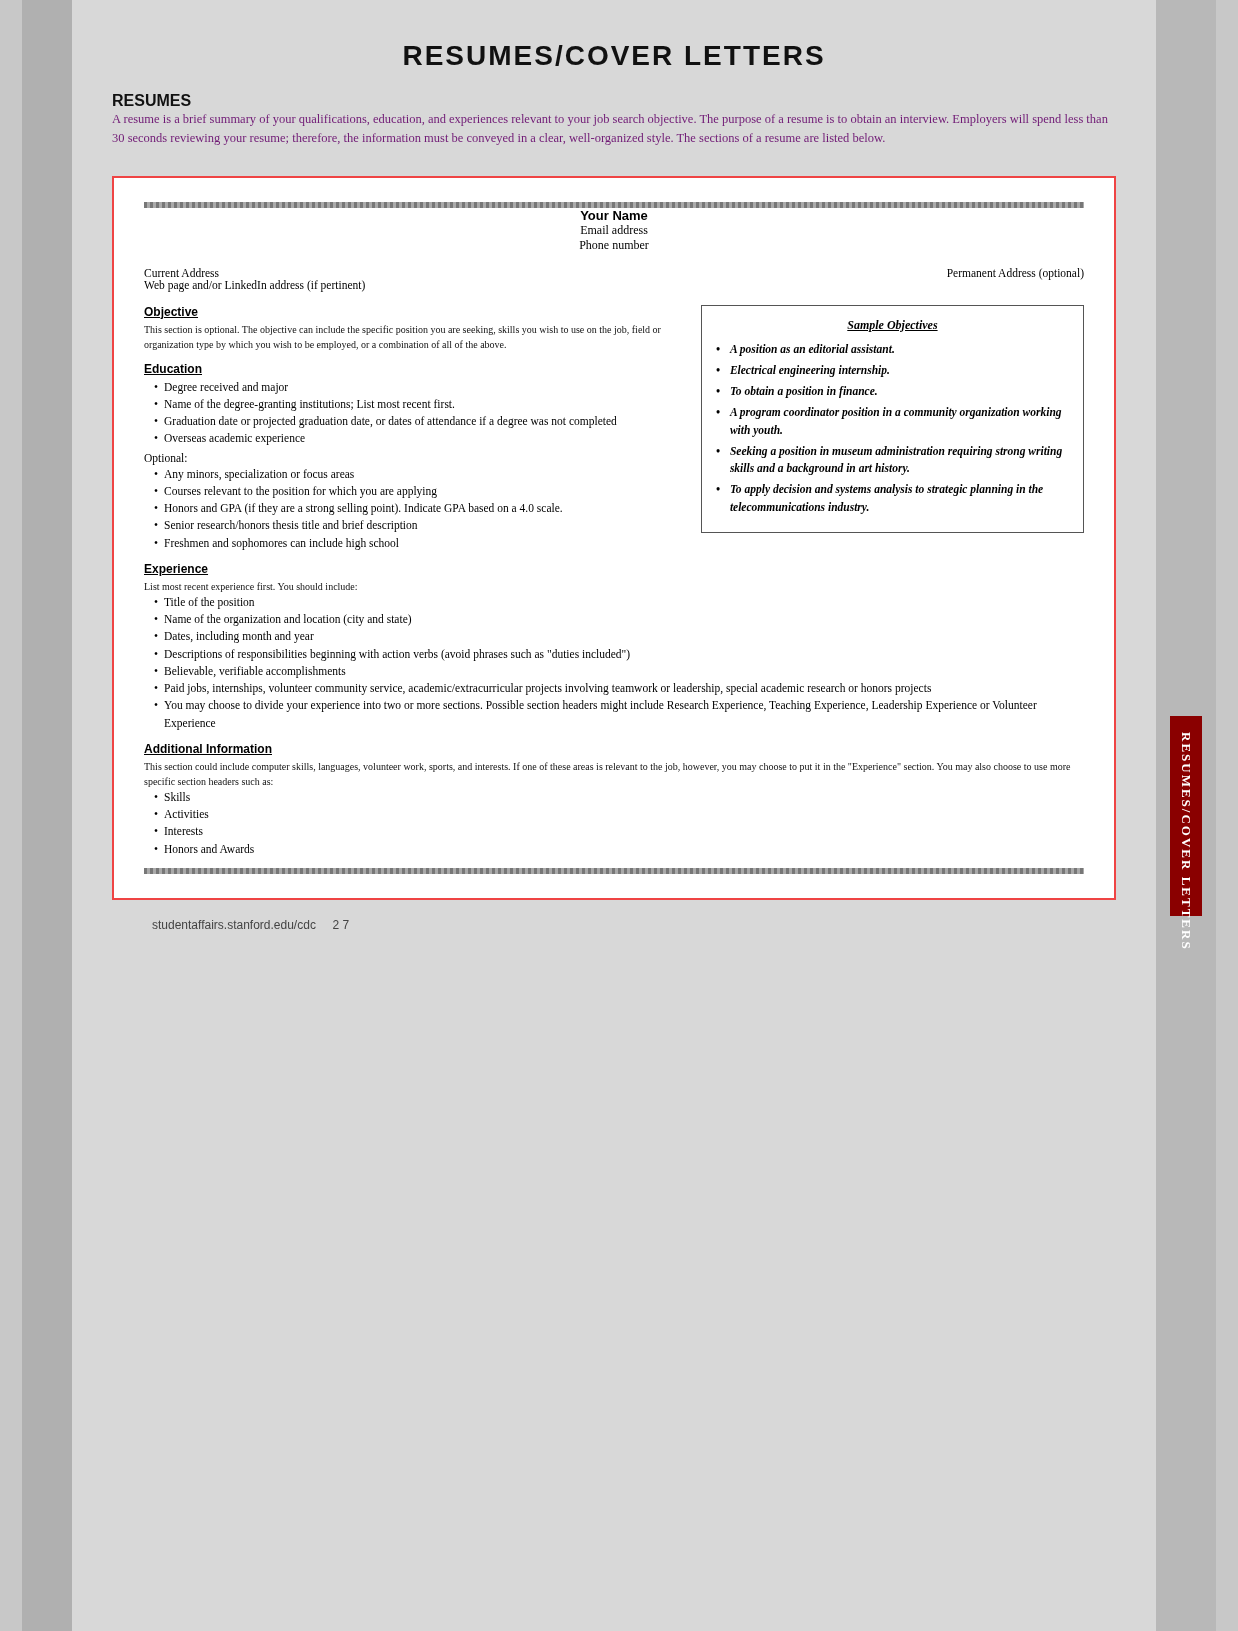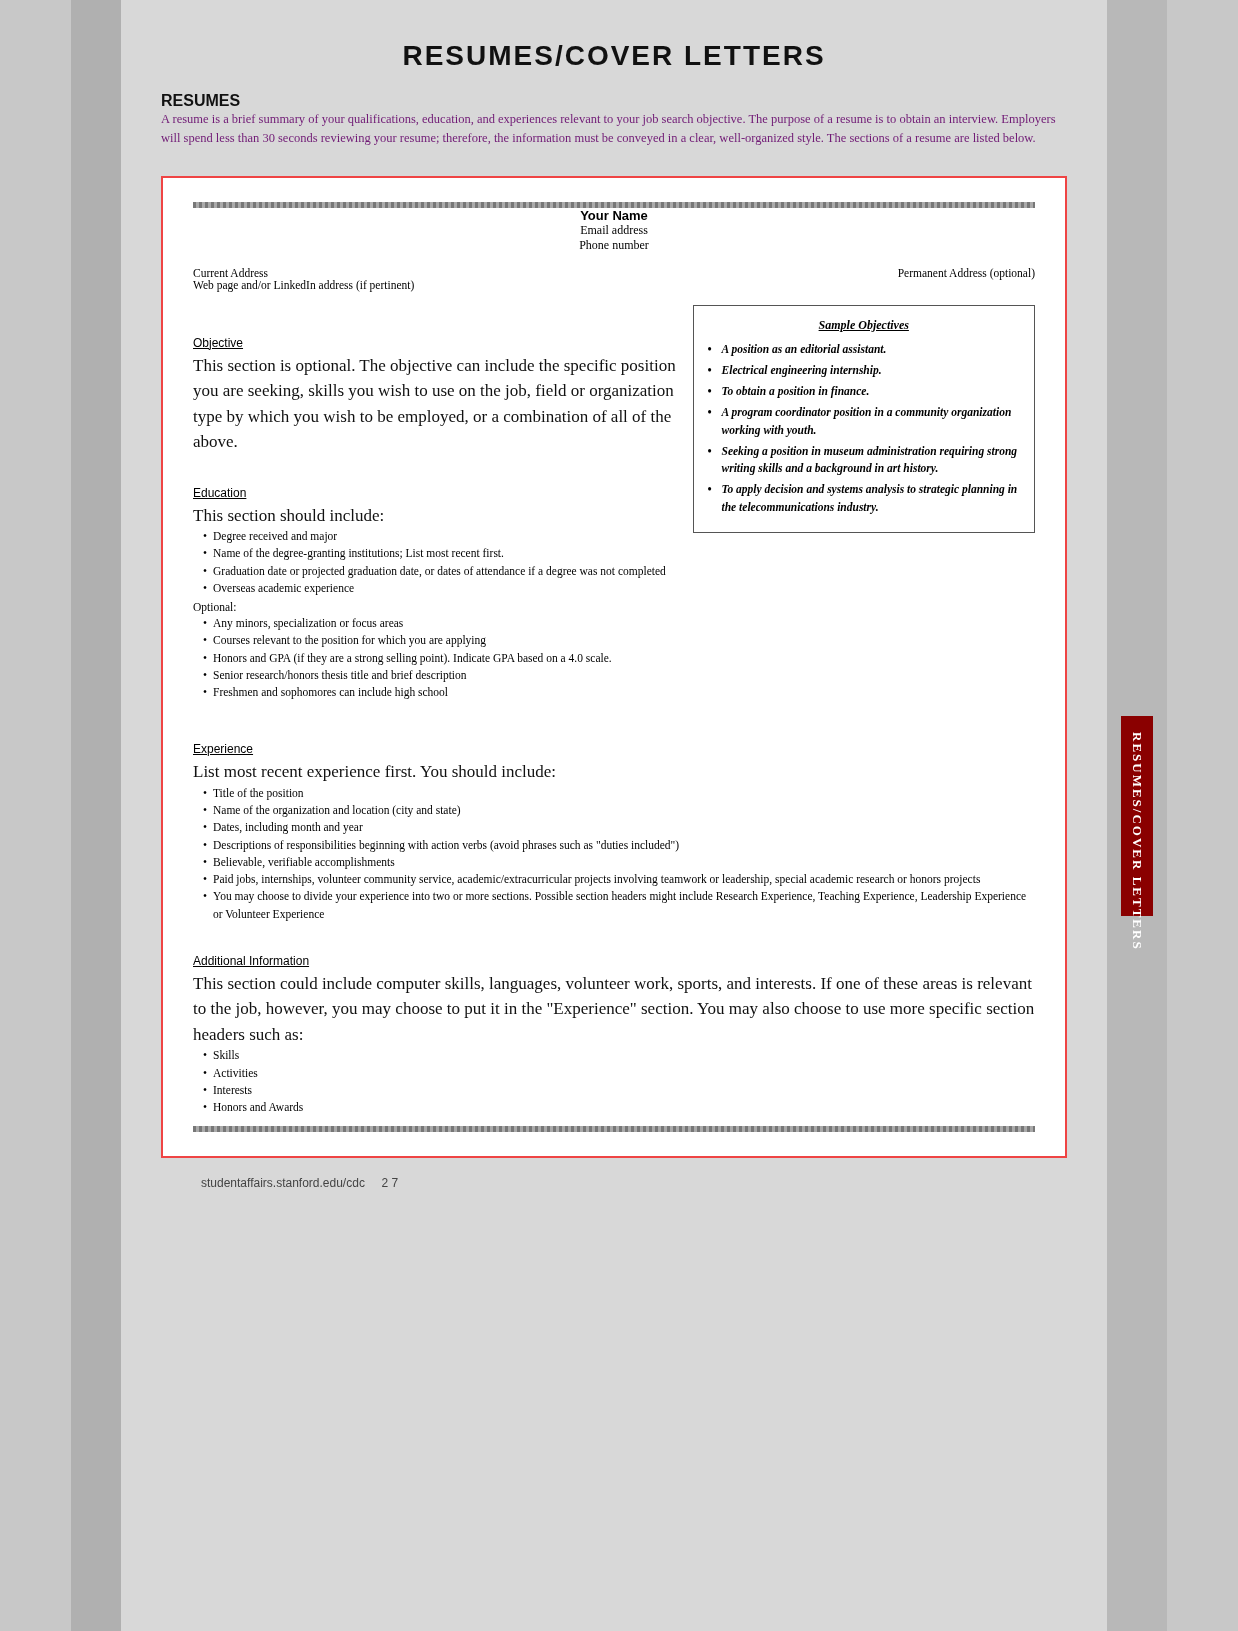--- a/index.html
+++ b/index.html
@@ -8,21 +8,21 @@
       min-height: 1631px;
       background: #c8c8c8;
       font-family: 'Times New Roman', Times, serif;
       position: relative;
       display: flex;
       flex-direction: column;
       align-items: center;
     }
 
     .page-wrapper {
-      width: 1096px;
+      width: 1194px;
       min-height: 1631px;
       background: #c8c8c8;
       display: flex;
       flex-direction: row;
       position: relative;
     }
 
     
     .left-col {
       width: 50px;
@@ -130,29 +130,28 @@
     .address-left { }
     .address-right { }
 
     
     .resume-section {
       margin-bottom: 10px;
     }
 
     .resume-section-title {
       font-size: 12px;
-      font-weight: normal;
+      font-weight: bold;
       font-family: Arial, sans-serif;
       text-decoration: underline;
       margin-bottom: 3px;
-      margin-top: 31px;
     }
 
     .resume-section-text {
-      font-size: 17px;
+      font-size: 10px;
       line-height: 1.5;
       color: #111;
     }
 
     .resume-section-list {
       list-style: none;
       padding-left: 10px;
     }
 
     .resume-section-list li {
@@ -285,21 +284,20 @@
 
         <div class="resume-left-col">
 
           <div class="resume-section">
             <div class="resume-section-title">Objective</div>
             <div class="resume-section-text">This section is optional. The objective can include the specific position you are seeking, skills you wish to use on the job, field or organization type by which you wish to be employed, or a combination of all of the above.</div>
           </div>
 
           <div class="resume-section">
             <div class="resume-section-title">Education</div>
-            <div class="resume-section-text">This section should include:</div>
             <ul class="resume-section-list">
               <li>Degree received and major</li>
               <li>Name of the degree-granting institutions; List most recent first.</li>
               <li>Graduation date or projected graduation date, or dates of attendance if a degree was not completed</li>
               <li>Overseas academic experience</li>
             </ul>
             <div class="optional-label">Optional:</div>
             <ul class="resume-section-list">
               <li>Any minors, specialization or focus areas</li>
               <li>Courses relevant to the position for which you are applying</li>

